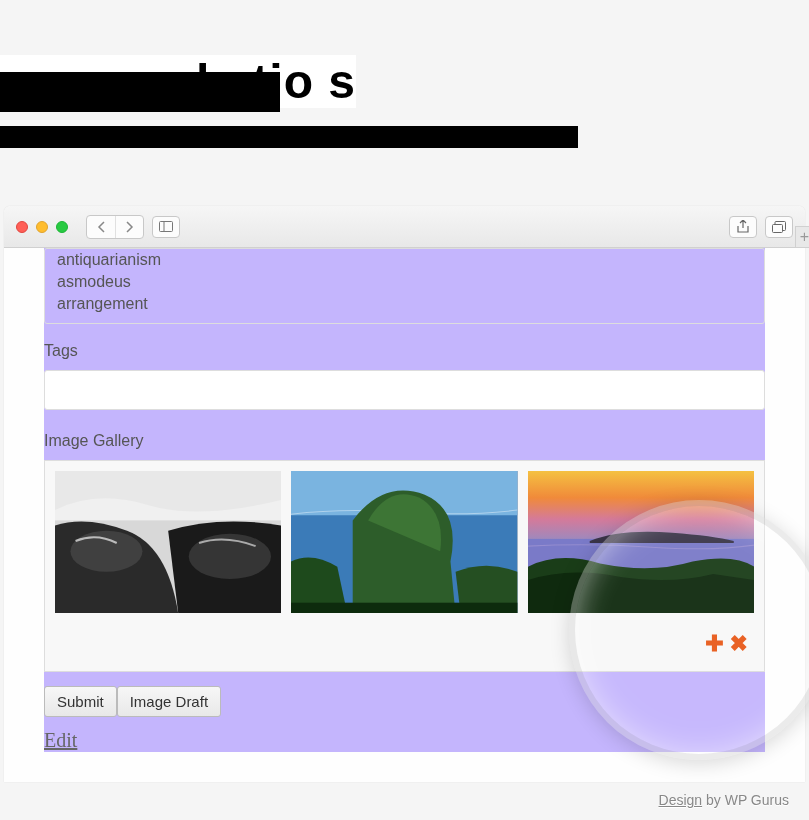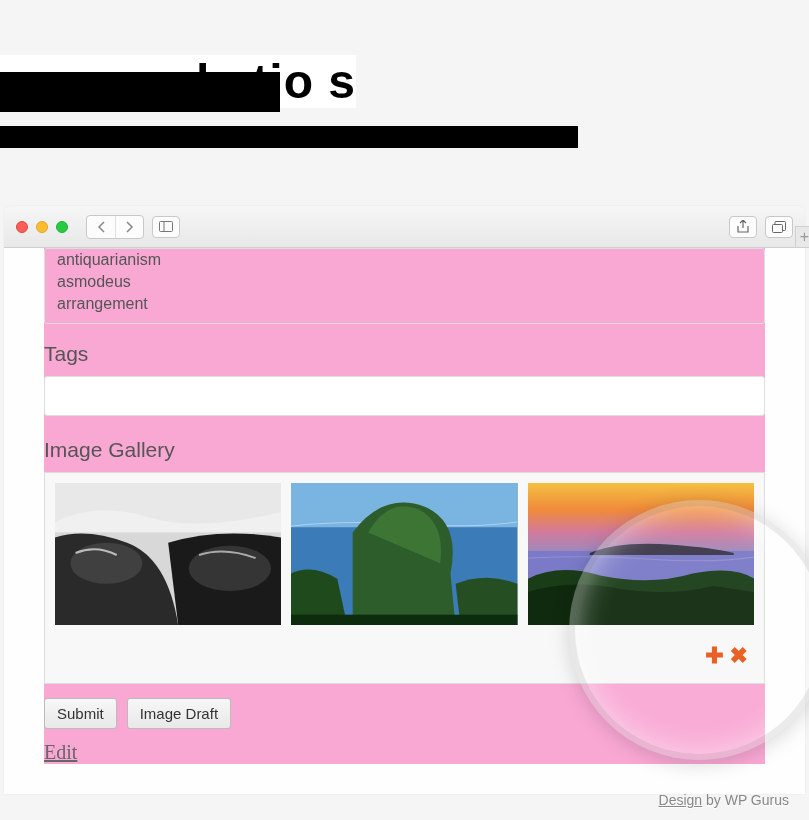--- a/index.html
+++ b/index.html
@@ -110,37 +110,37 @@
       justify-content: center;
       color: #999;
       font-size: 16px;
     }
     .browser-content {
       padding: 0 40px 30px 40px;
       background: #fefefe;
       min-height: 520px;
     }
     .form-panel {
-      background: #f9a8d4;
+      background: #c4b5fd;
     }
     .select-box {
       border: 1px solid #ddd;
       border-radius: 3px;
       padding: 0;
       margin-bottom: 18px;
       height: 76px;
       overflow: hidden;
     }
     .select-option {
       padding: 2px 12px;
       font-size: 16px;
       color: #555;
     }
     .field-label {
-      font-size: 21px;
+      font-size: 16px;
       color: #555;
       margin-bottom: 10px;
     }
     .text-input {
       width: 100%;
       height: 40px;
       border: 1px solid #ddd;
       border-radius: 3px;
       padding: 6px 10px;
       font-size: 15px;
@@ -170,21 +170,20 @@
       gap: 6px;
       padding: 18px 6px 4px 0;
     }
     .gallery-icon {
       color: #e85a1a;
       font-size: 22px;
       font-weight: bold;
     }
     .buttons-row {
       display: flex;
-      gap: 10px;
       margin-bottom: 12px;
     }
     .btn {
       padding: 6px 12px;
       background: linear-gradient(#f7f7f7, #e8e8e8);
       border: 1px solid #bbb;
       border-radius: 3px;
       font-size: 15px;
       color: #333;
       cursor: pointer;

